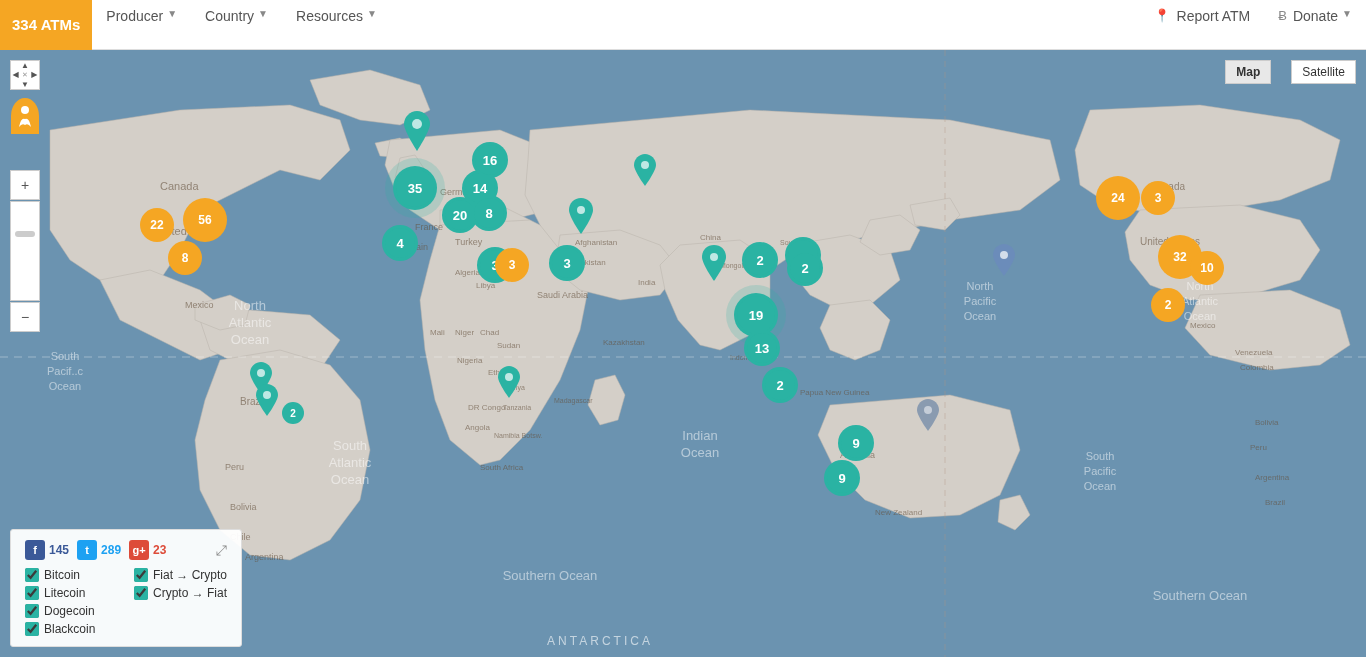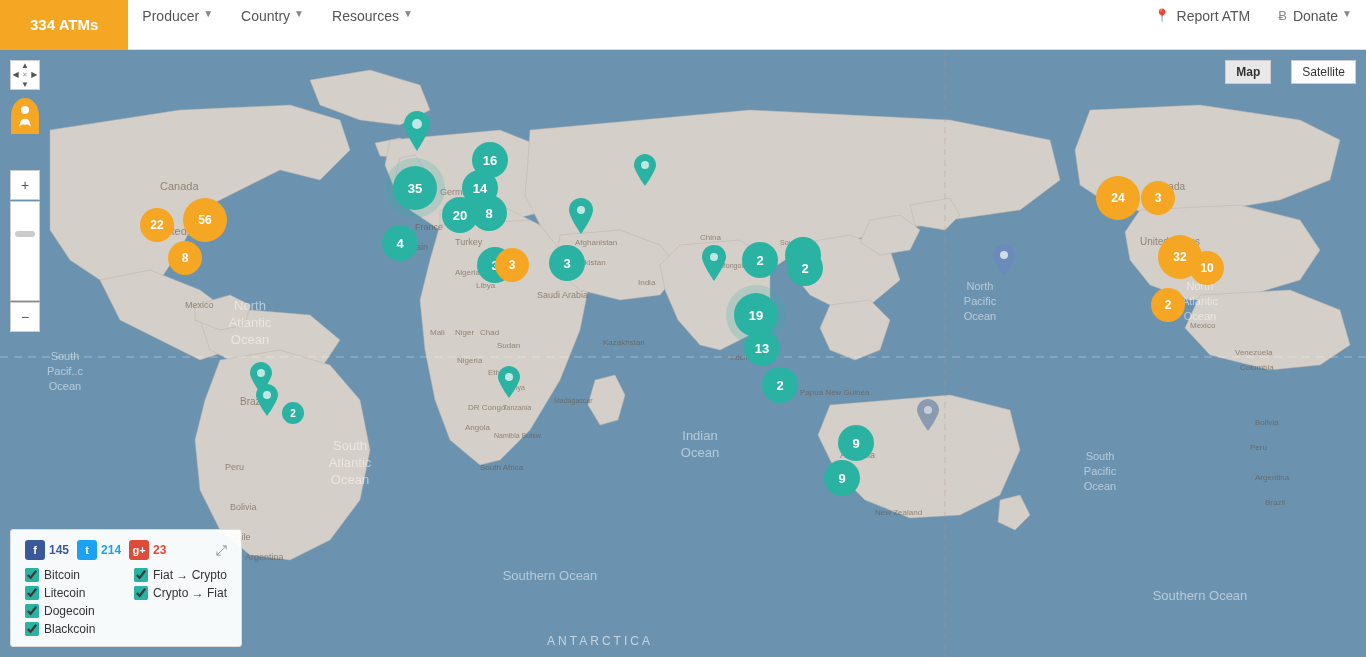--- a/index.html
+++ b/index.html
@@ -29,21 +29,21 @@
       font-weight: bold; color: #fff; font-size: 11px;
     }
     #logo-text {
       font-size: 18px; font-weight: bold; color: #333;
     }
     #atm-count-badge {
       background: #f5a623;
       color: #fff;
       font-weight: bold;
       font-size: 15px;
-      padding: 0 30px;
+      padding: 0 12px;
       height: 50px;
       display: flex; align-items: center;
     }
     .nav-item {
       padding: 8px 14px;
       height: 50px;
       display: flex; align-items: flex-start;
       color: #555;
       font-size: 14px;
       cursor: pointer;
@@ -492,21 +492,21 @@
   </div>
 
   <div id="legend-box">
     <div id="social-row">
       <div class="social-badge social-fb">
         <div class="social-icon fb">f</div>
         <span>145</span>
       </div>
       <div class="social-badge social-tw">
         <div class="social-icon tw">t</div>
-        <span>214</span>
+        <span>289</span>
       </div>
       <div class="social-badge social-gp">
         <div class="social-icon gp">g+</div>
         <span>23</span>
       </div>
       <div id="expand-btn">⤢</div>
     </div>
     <div class="legend-grid">
       <div class="legend-item">
         <input type="checkbox" class="legend-cb" checked="" style="">

